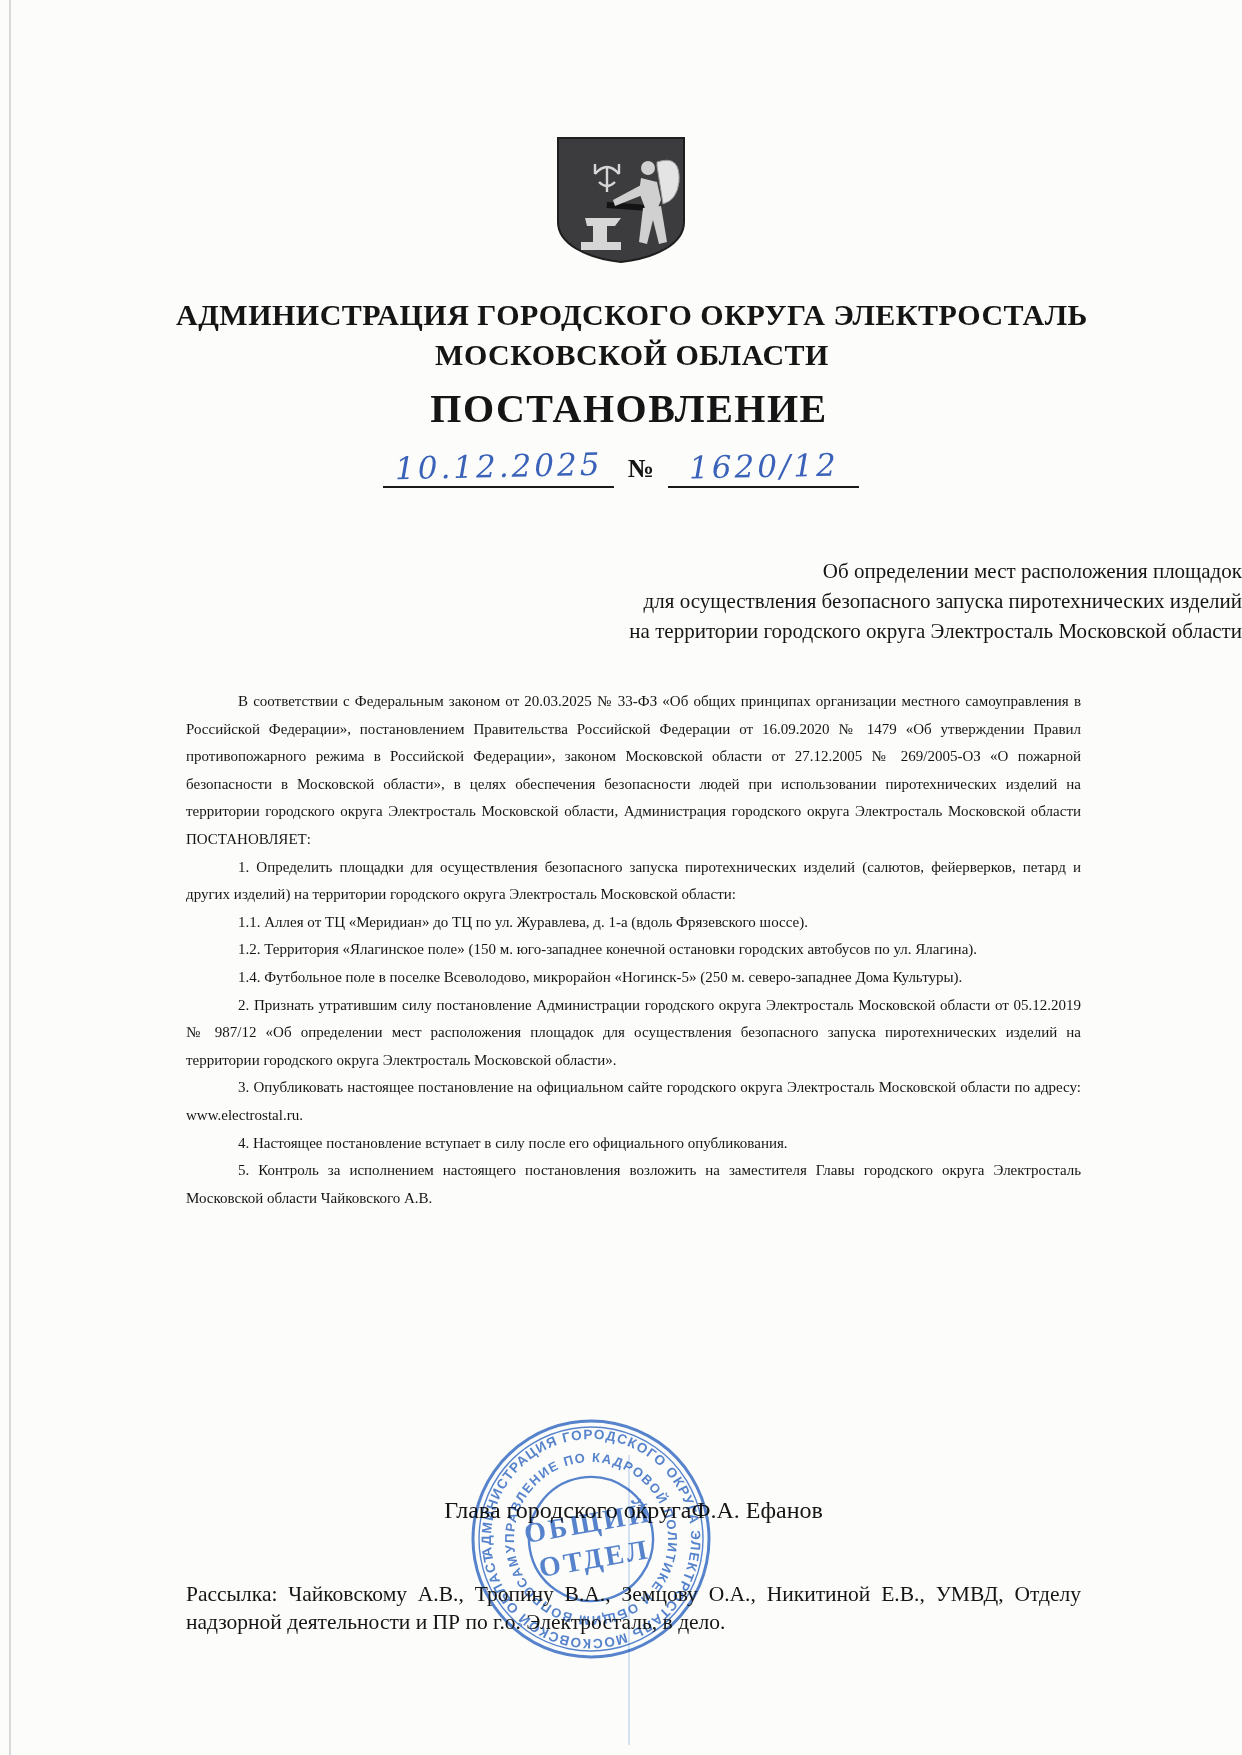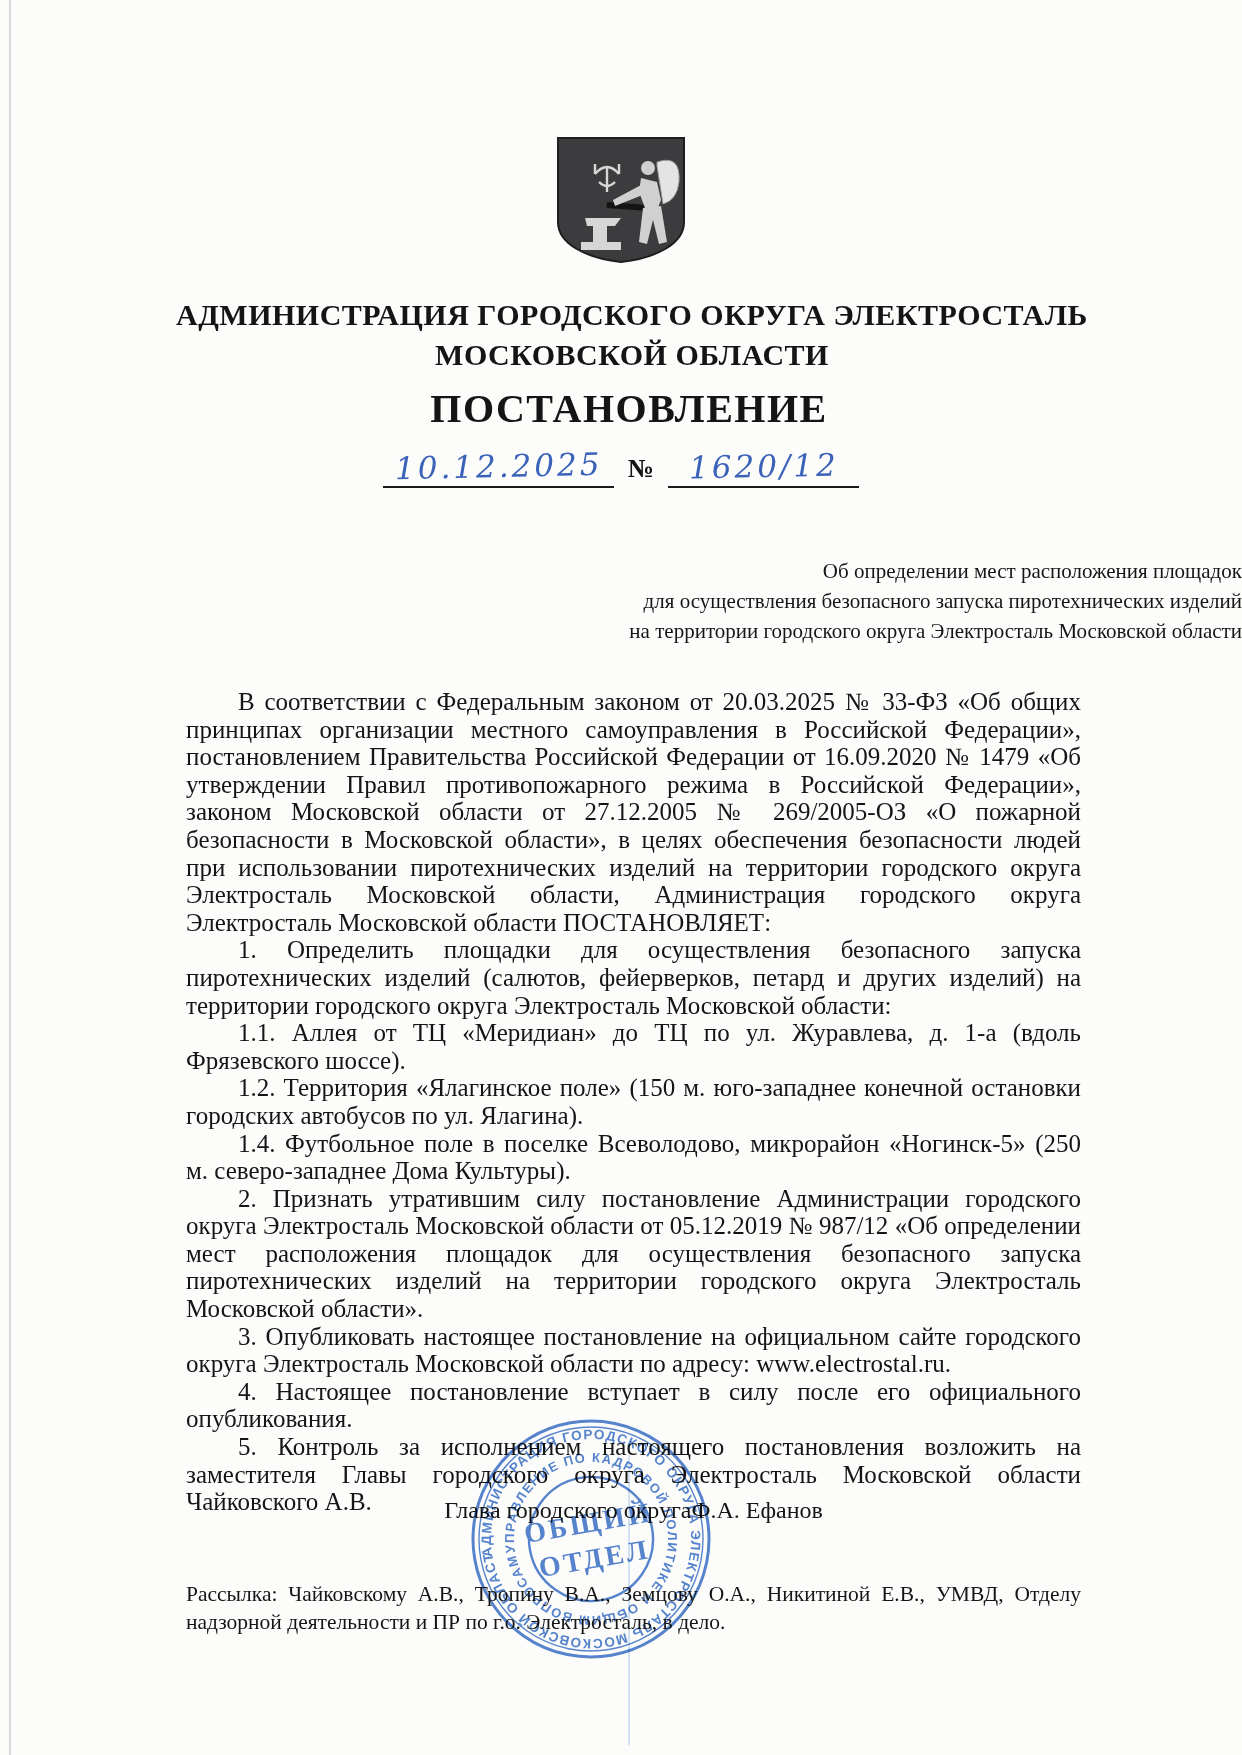--- a/index.html
+++ b/index.html
@@ -50,21 +50,21 @@
 
   .subject{
     position:absolute;top:556px;left:0;width:100%;
     text-align:center;font-size:21px;line-height:30px;font-weight:bold;
   }
   .subject div{font-weight:normal;}
   .subject .b{font-weight:normal;text-align:right;}
 
   .body-text{
     position:absolute;top:688px;left:186px;width:895px;
-    font-size:25px;line-height:27.6px;
+    font-size:15px;line-height:27.6px;
     text-align:justify;
   }
   .body-text p{margin:0;text-indent:52px;}
 
   .sign-row{
     position:absolute;top:1497px;left:186px;width:895px;
     display:flex;justify-content:center;
     font-size:24px;
   }
 

